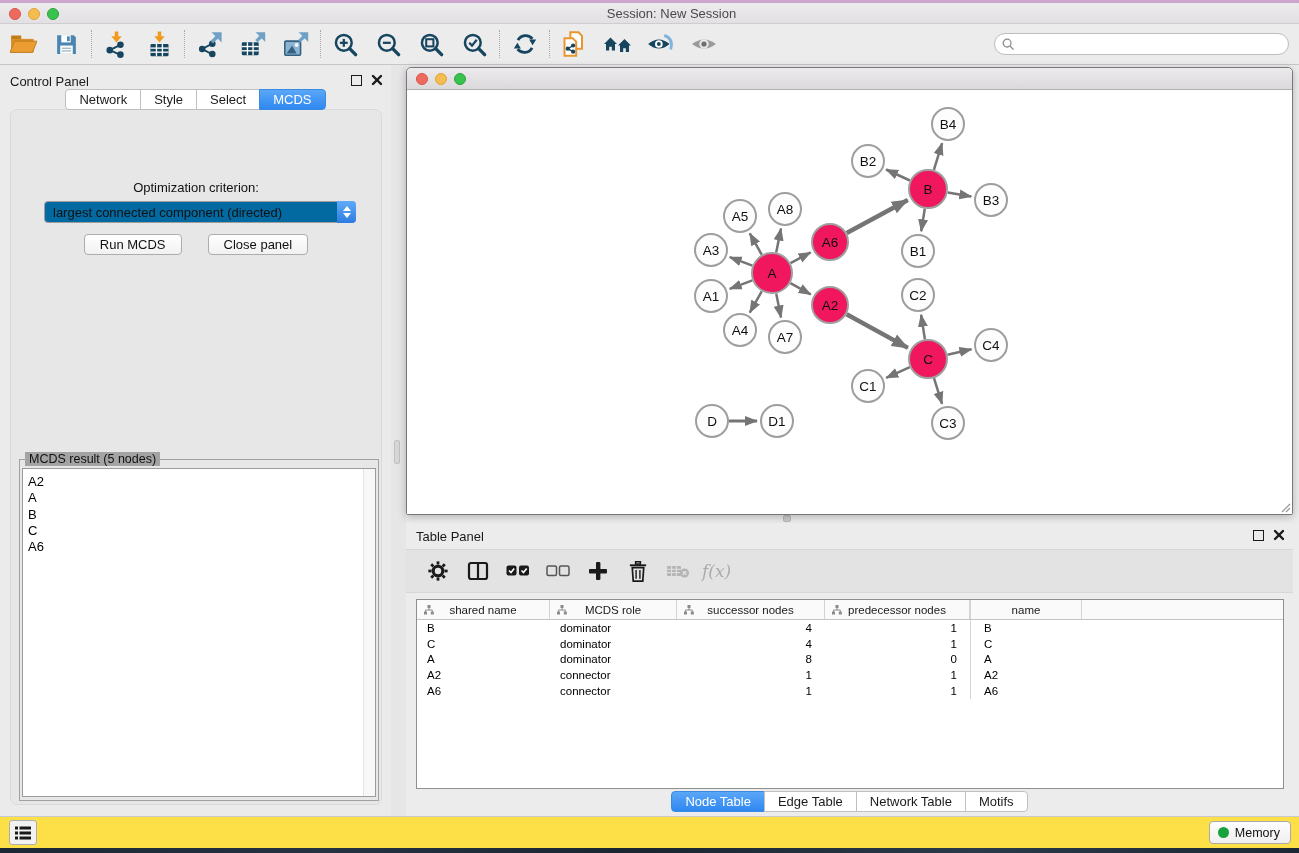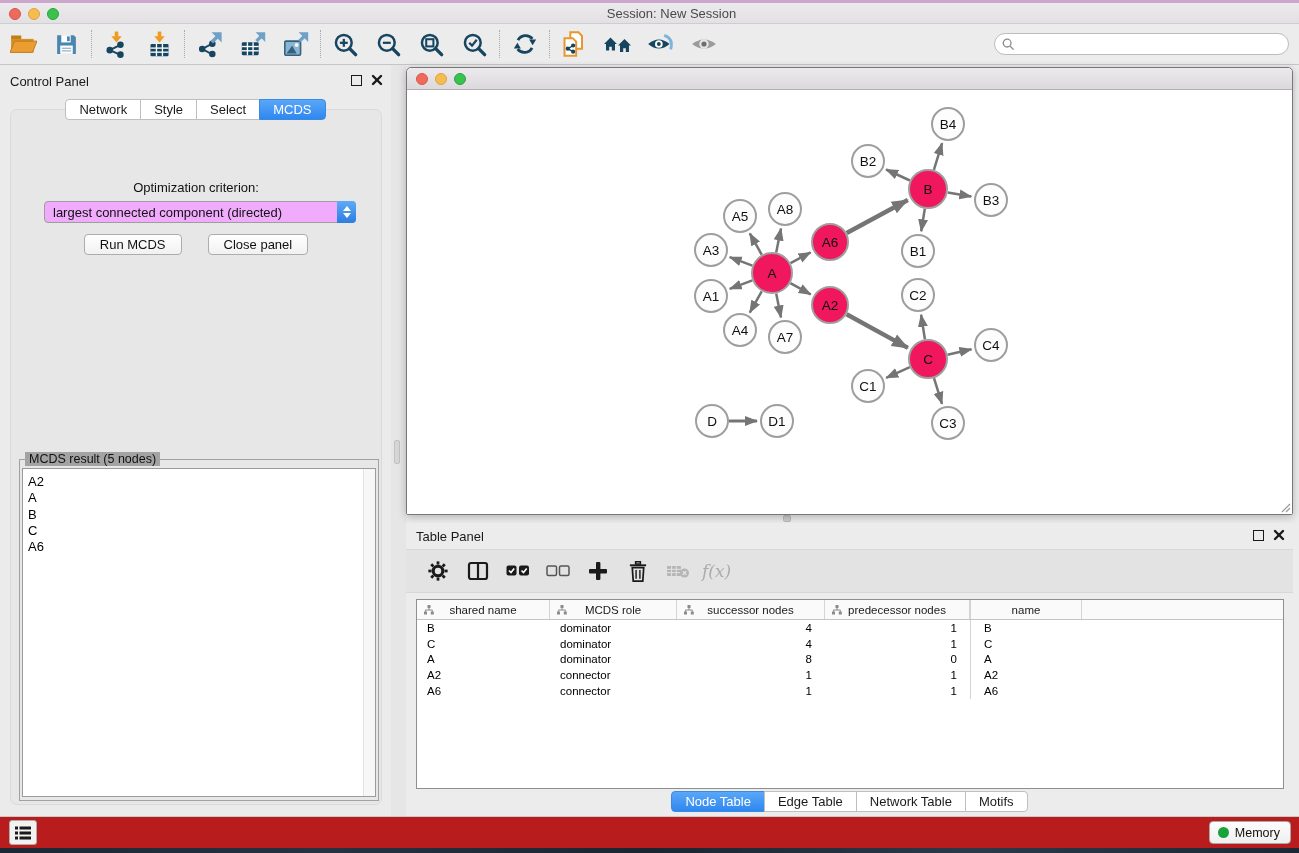--- a/index.html
+++ b/index.html
@@ -25,27 +25,27 @@
   .searchbox { margin-left:auto; margin-right:10px; width:295px; height:22px; border:1px solid #bdbdbd; border-radius:12px; background:#fff; display:flex; align-items:center; padding-left:7px; }
   .searchbox input { border:none; outline:none; flex:1; font-size:12px; background:transparent; height:18px; margin-left:4px; }
 
   
   .control-panel { position:absolute; top:62px; left:0; width:391px; height:751px; background:#ebebeb; }
   .cp-header { position:relative; height:30px; }
   .cp-header .cp-title { position:absolute; left:10px; top:9px; font-size:13px; color:#1a1a1a; }
   .panel-btns { position:absolute; right:8px; top:9px; display:flex; gap:9px; align-items:center; }
   .float-box { width:11px; height:11px; border:1.6px solid #1a1a1a; display:inline-block; }
   .cp-body { position:absolute; top:44px; left:10px; right:9px; bottom:11px; background:#e7e7e7; border:1px solid #dadada; border-radius:7px; }
-  .cp-tabs { position:absolute; top:34px; left:0; width:100%; display:flex; justify-content:center; z-index:2; }
+  .cp-tabs { position:absolute; top:24px; left:0; width:100%; display:flex; justify-content:center; z-index:2; }
   .seg-tab { height:21px; padding:0 13px; background:#fff; border:1px solid #bfbfbf; margin-left:-1px; font-size:13px; color:#1a1a1a; display:flex; align-items:center; cursor:default; }
   .seg-tab:first-child { border-radius:4px 0 0 4px; margin-left:0; }
   .seg-tab:last-child { border-radius:0 4px 4px 0; }
   .seg-tab.active { background:linear-gradient(#5aa7f8,#2f87f0); border-color:#3a8ae0; color:#fff; }
   .opt-label { position:absolute; top:70px; left:0; width:100%; text-align:center; font-size:13px; color:#111; }
-  .dropdown { position:absolute; top:91px; left:33px; width:312px; height:22px; background:#f0abfc; border:1px solid #9e9e9e; border-radius:4px; display:flex; align-items:center; }
+  .dropdown { position:absolute; top:91px; left:33px; width:312px; height:22px; background:#0369a1; border:1px solid #9e9e9e; border-radius:4px; display:flex; align-items:center; }
   .dropdown .dd-text { flex:1; font-size:13px; color:#111; padding-left:8px; white-space:nowrap; overflow:hidden; }
   .dd-stepper { width:19px; height:22px; margin-right:-1px; border-radius:0 4px 4px 0; background:linear-gradient(#5fabf9,#2d7ce0); display:flex; flex-direction:column; align-items:center; justify-content:center; gap:2px; }
   .caret-up { width:0; height:0; border-left:4px solid transparent; border-right:4px solid transparent; border-bottom:5px solid #fff; }
   .caret-down { width:0; height:0; border-left:4px solid transparent; border-right:4px solid transparent; border-top:5px solid #fff; }
   .cp-buttons { position:absolute; top:124px; left:0; width:100%; display:flex; justify-content:center; gap:26px; }
   .push-btn { height:21px; padding:0 15px; font-size:13px; color:#111; background:linear-gradient(#ffffff,#f1f1f1); border:1px solid #adadad; border-radius:4px; }
   .groupbox { position:absolute; left:8px; width:360px; top:349px; height:342px; border:1px solid #a2a2a2; }
   .groupbox .gb-title { position:absolute; top:-8px; left:5px; background:#a3a3a3; padding:0 4px; font-size:12.5px; color:#111; }
   .mcds-list { position:absolute; left:2px; right:2px; top:8px; bottom:3px; background:#fff; border:1px solid #9b9b9b; overflow:hidden; }
   .mcds-list ul { list-style:none; padding:5px 0 0 5px; }
@@ -78,21 +78,21 @@
   .nt-th .col-icon { position:absolute; left:7px; top:5px; }
   .nt-row { display:flex; height:15.8px; align-items:center; }
   .nt-td { font-size:11.5px; color:#000; overflow:hidden; white-space:nowrap; height:100%; display:flex; align-items:center; }
   .nt-td.num { justify-content:flex-end; padding-right:13px; }
   .nt-td.txt { padding-left:10px; }
   .nt-td.name-col { border-left:1px solid #d4d4d4; padding-left:13px; }
   .nt-th.name-col { border-left:1px solid #d4d4d4; }
   .tp-tabs { position:absolute; bottom:3px; left:0; width:100%; display:flex; justify-content:center; }
 
   
-  .statusbar { position:absolute; left:0; bottom:0; width:100%; height:32px; background:#b91c1c; border-top:1px solid #c9c9c9; }
+  .statusbar { position:absolute; left:0; bottom:0; width:100%; height:32px; background:#fde047; border-top:1px solid #c9c9c9; }
   .list-btn { position:absolute; left:9px; top:3px; width:28px; height:25px; background:#f2f2f2; border:1px solid #adadad; border-radius:3px; display:flex; align-items:center; justify-content:center; }
   .memory-btn { position:absolute; right:8px; top:4px; height:23px; padding:0 10px 0 8px; display:flex; align-items:center; gap:6px; background:linear-gradient(#fdfdfd,#efefef); border:1px solid #a9a9a9; border-radius:4px; font-size:12.5px; color:#111; }
   .mem-dot { width:11px; height:11px; border-radius:50%; background:#18a23c; }
   svg { display:block; }
 </style>
 </head>
 <body>
 
 <div class="desktop">
   <div class="wall-top"></div>

